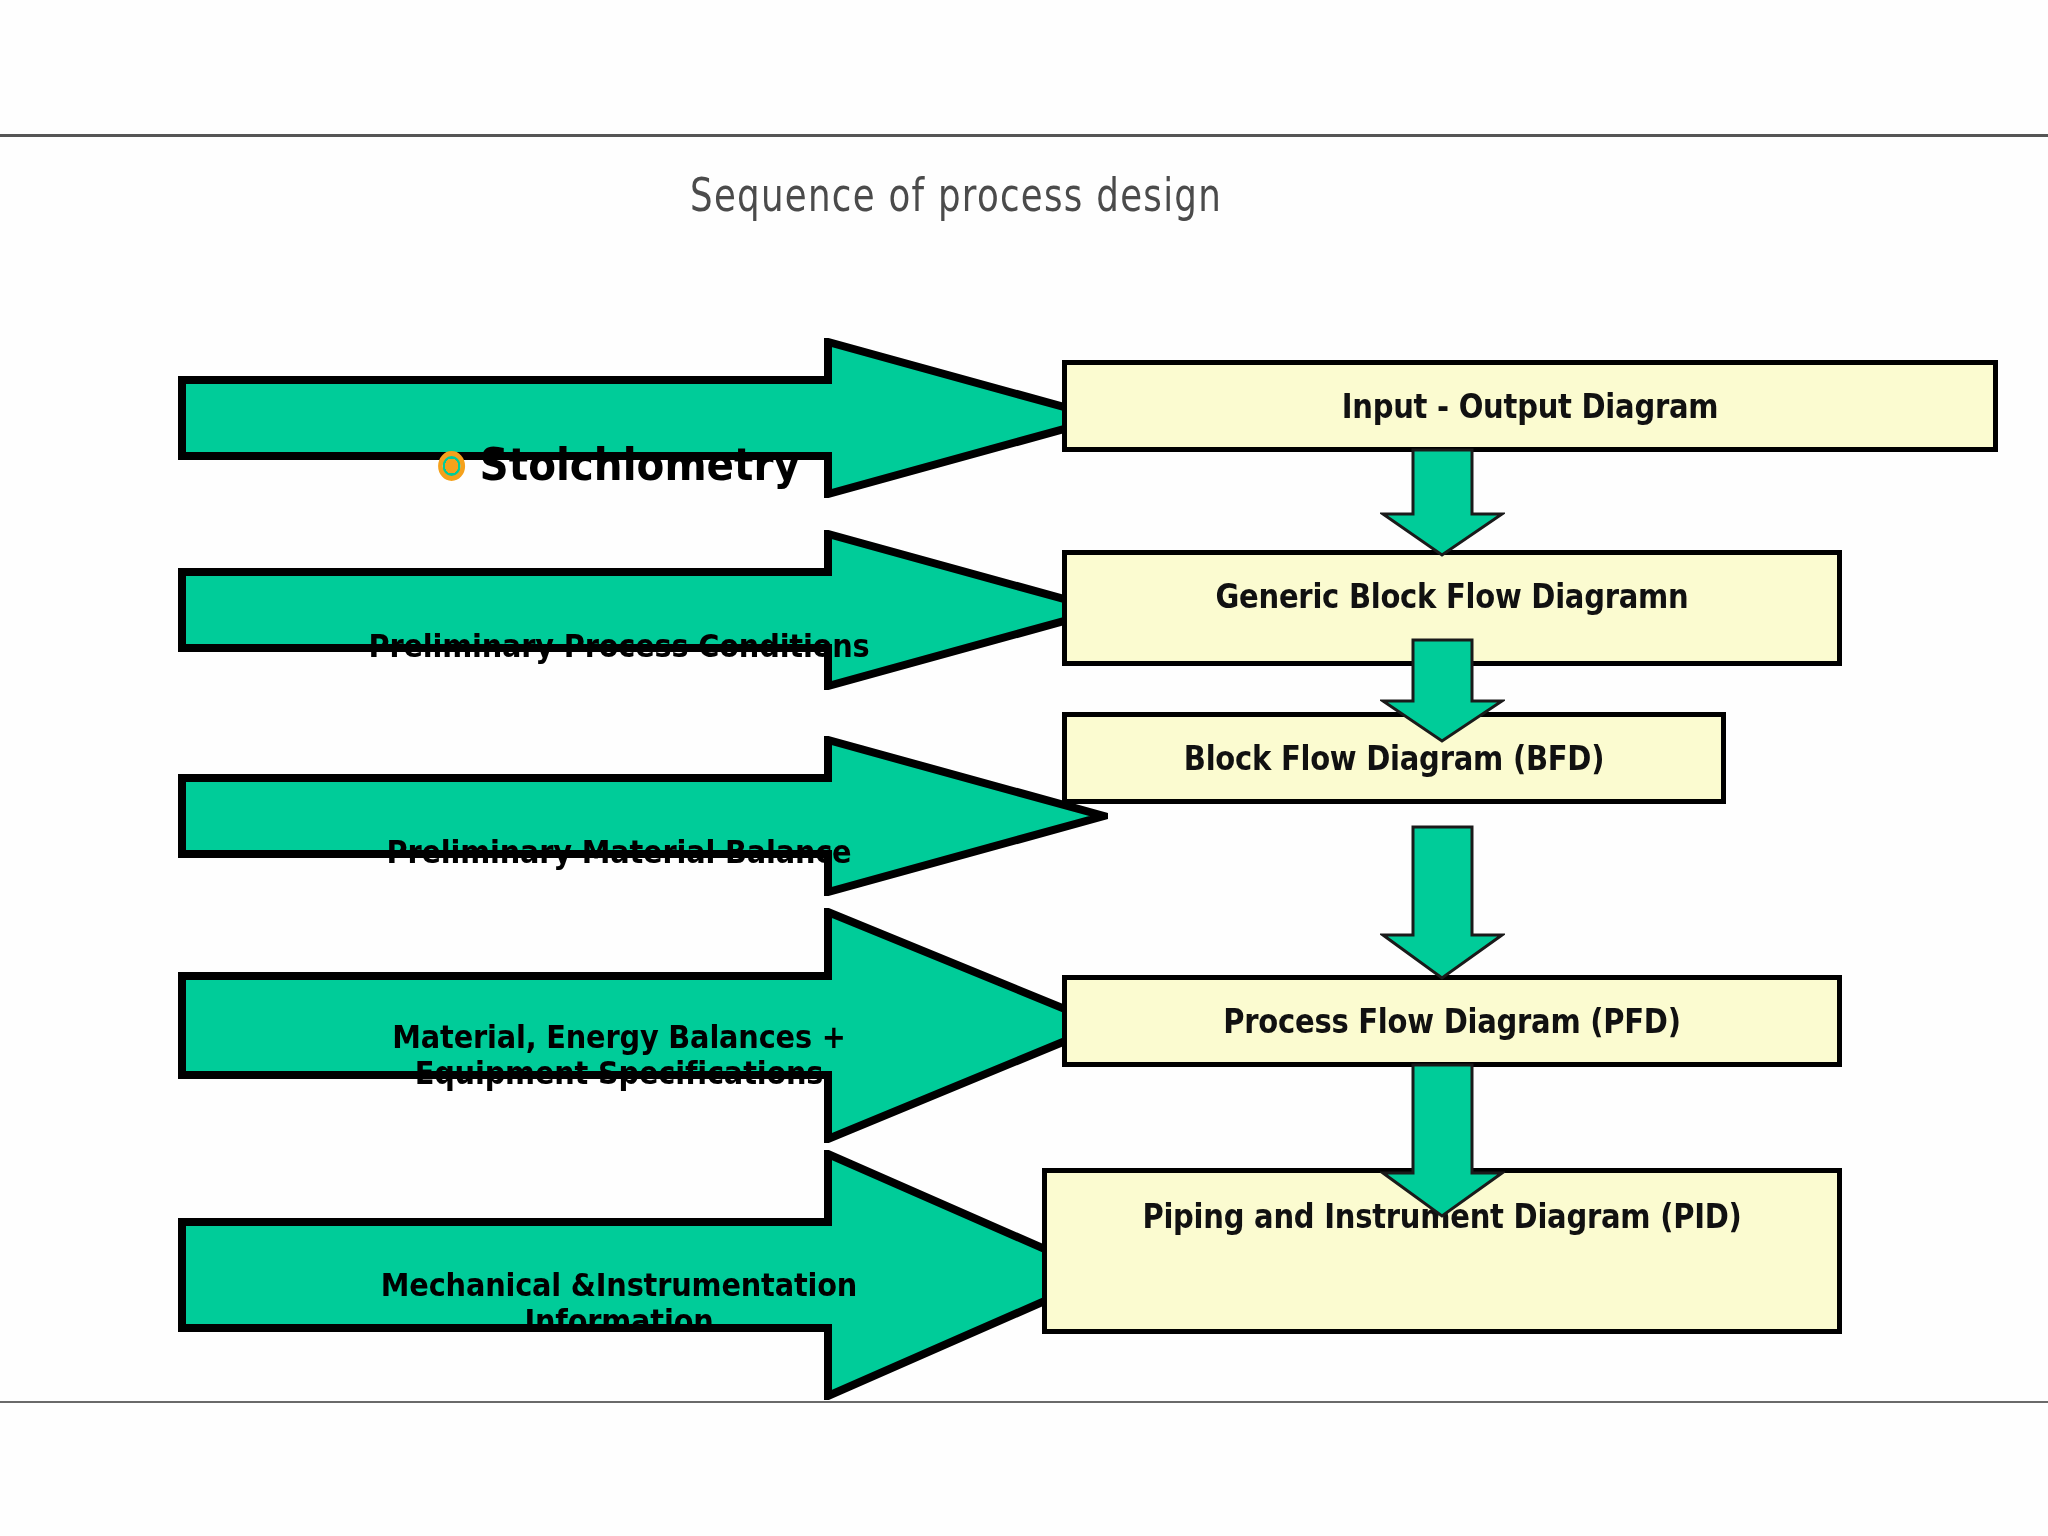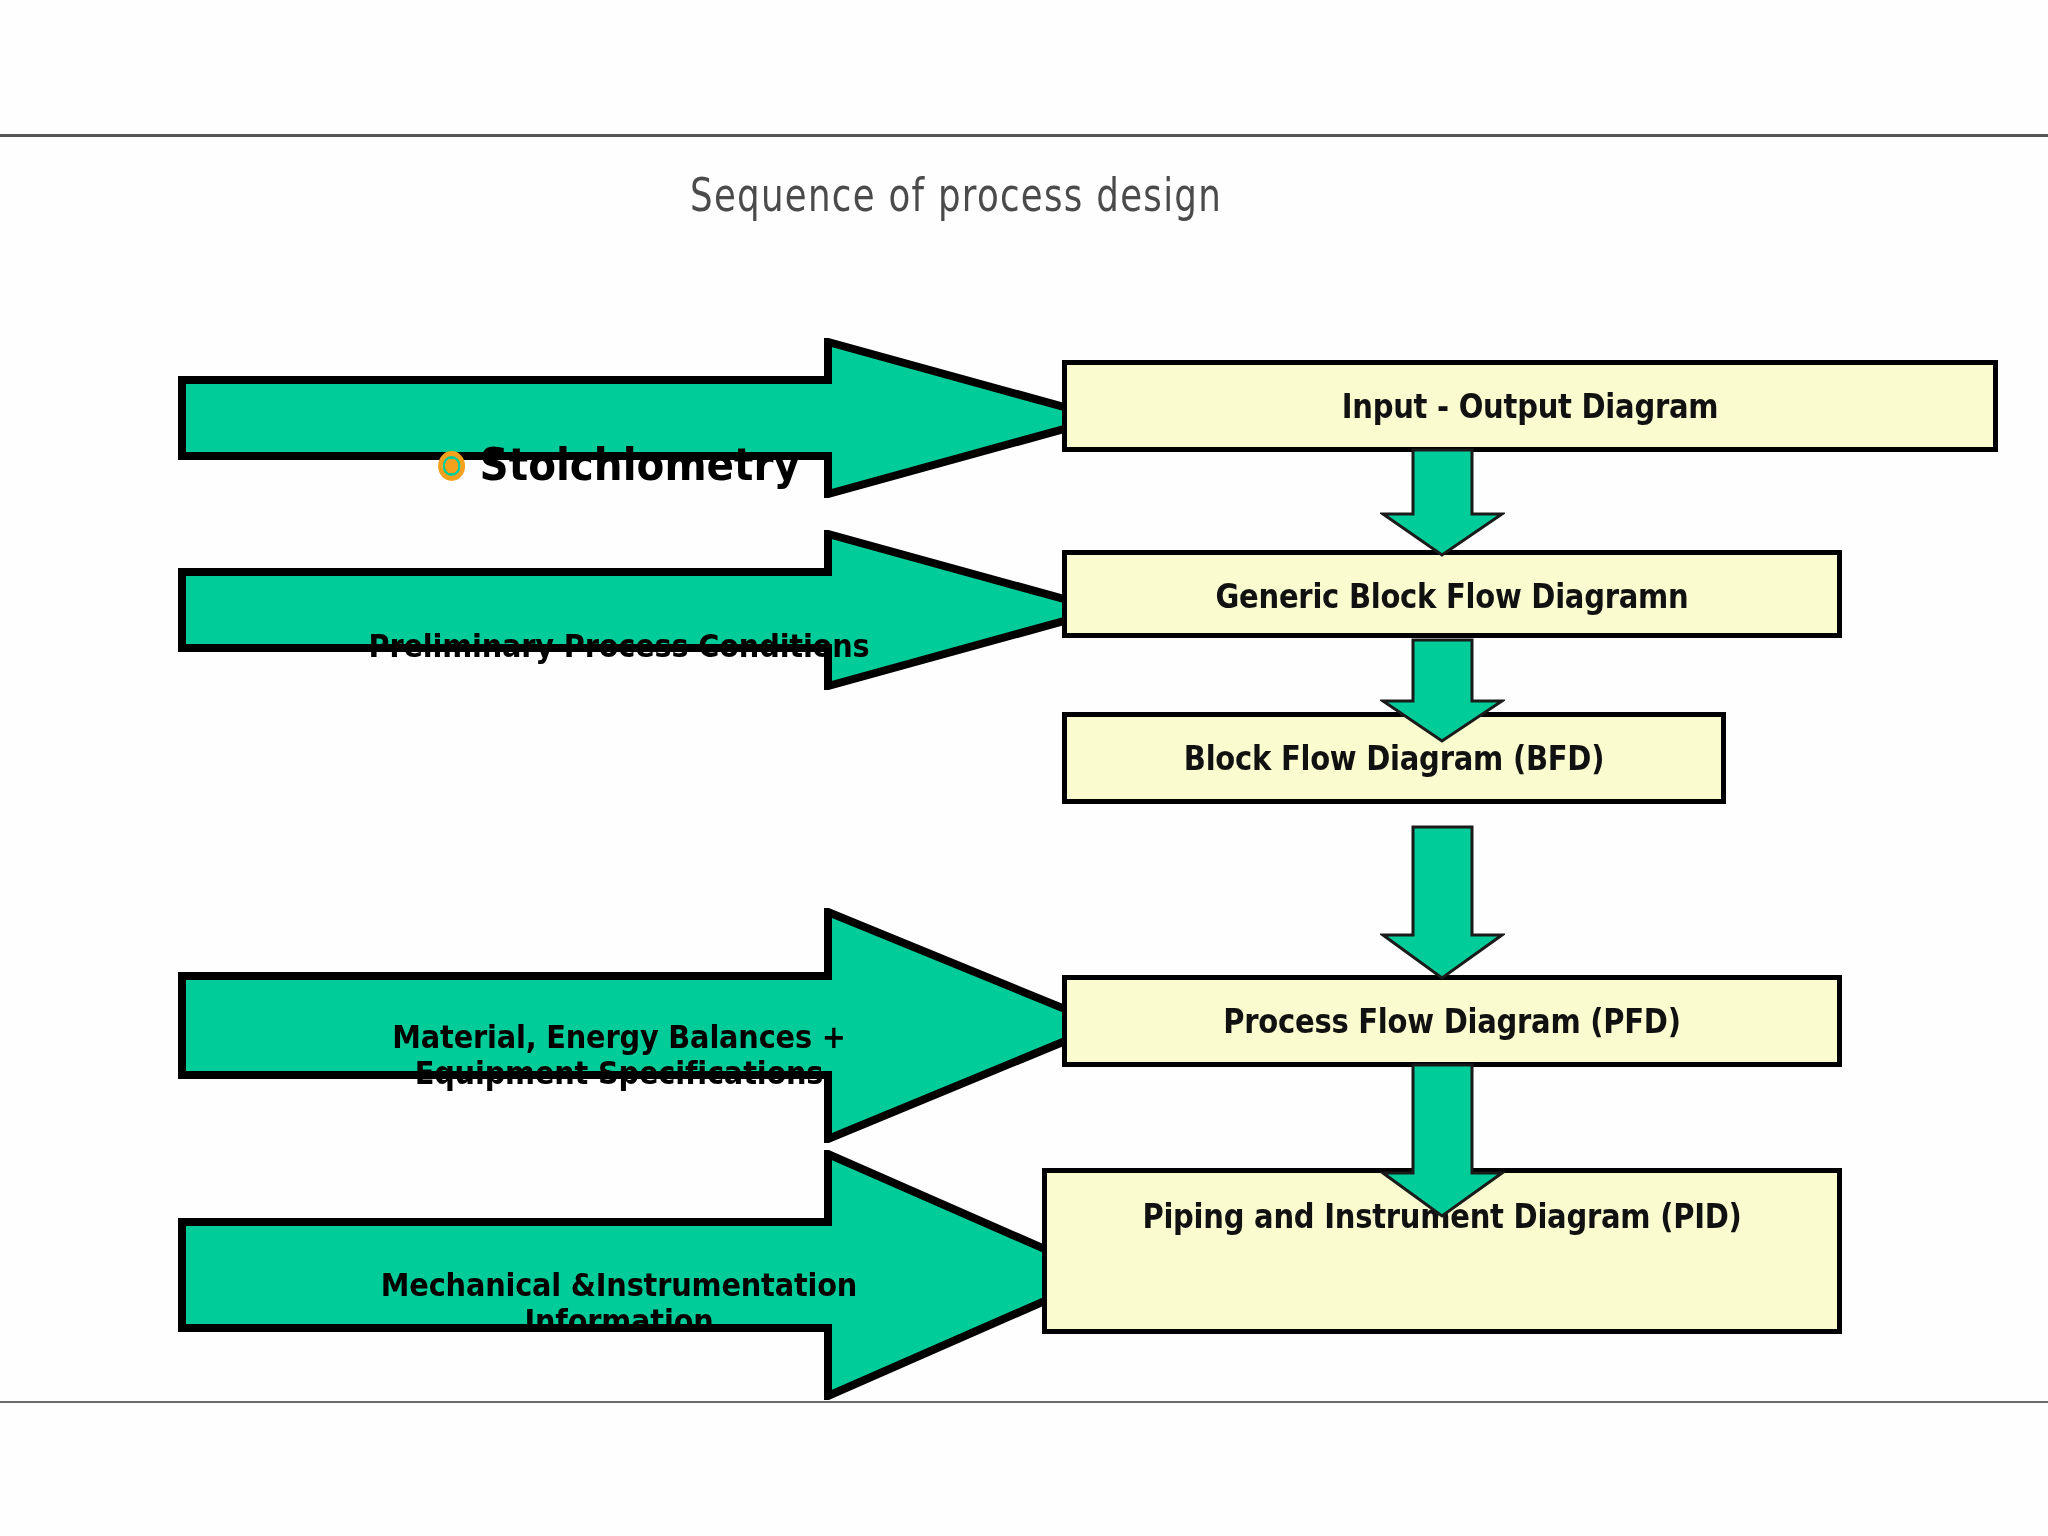--- a/index.html
+++ b/index.html
@@ -147,20 +147,28 @@
 
   <div class="arrow-wrap" style="top:530px;">
     <svg width="930" height="160" viewBox="0 0 930 160">
       <polygon points="4,42 650,42 650,4 926,80 650,156 650,118 4,118" fill="#00cc99" stroke="#000000" stroke-width="8" stroke-linejoin="miter"></polygon>
     </svg>
     <div class="arrow-label lbl-norm" style="top:63px;">
       <span>Preliminary Process Conditions</span>
     </div>
   </div>
 
+  <div class="arrow-wrap" style="top:736px;">
+    <svg width="930" height="160" viewBox="0 0 930 160">
+      <polygon points="4,42 650,42 650,4 926,80 650,156 650,118 4,118" fill="#00cc99" stroke="#000000" stroke-width="8" stroke-linejoin="miter"></polygon>
+    </svg>
+    <div class="arrow-label lbl-norm" style="top:63px;">
+      <span>Preliminary Material Balance</span>
+    </div>
+  </div>
 
   <div class="arrow-wrap" style="top:908px;">
     <svg width="930" height="235" viewBox="0 0 930 235">
       <polygon points="4,68 650,68 650,4 926,117 650,231 650,167 4,167" fill="#00cc99" stroke="#000000" stroke-width="8" stroke-linejoin="miter"></polygon>
     </svg>
     <div class="arrow-label lbl-norm" style="top:76px;">
       <span>Material, Energy Balances +
 Equipment Specifications</span>
     </div>
   </div>
@@ -172,21 +180,21 @@
     <div class="arrow-label lbl-norm" style="top:82px;">
       <span>Mechanical &amp;Instrumentation
 Information</span>
     </div>
   </div>
 
   <div class="box" style="left:1062px; top:360px; width:936px; height:92px;">
     <div class="box-text" style="top:22px;">Input - Output  Diagram</div>
   </div>
 
-  <div class="box" style="left:1062px; top:550px; width:780px; height:88px;">
+  <div class="box" style="left:1062px; top:550px; width:780px; height:116px;">
     <div class="box-text" style="top:22px;">Generic Block Flow Diagramn</div>
   </div>
 
   <div class="box" style="left:1062px; top:712px; width:664px; height:92px;">
     <div class="box-text" style="top:22px;">Block Flow Diagram (BFD)</div>
   </div>
 
   <div class="box" style="left:1062px; top:975px; width:780px; height:92px;">
     <div class="box-text" style="top:22px;">Process Flow Diagram (PFD)</div>
   </div>

